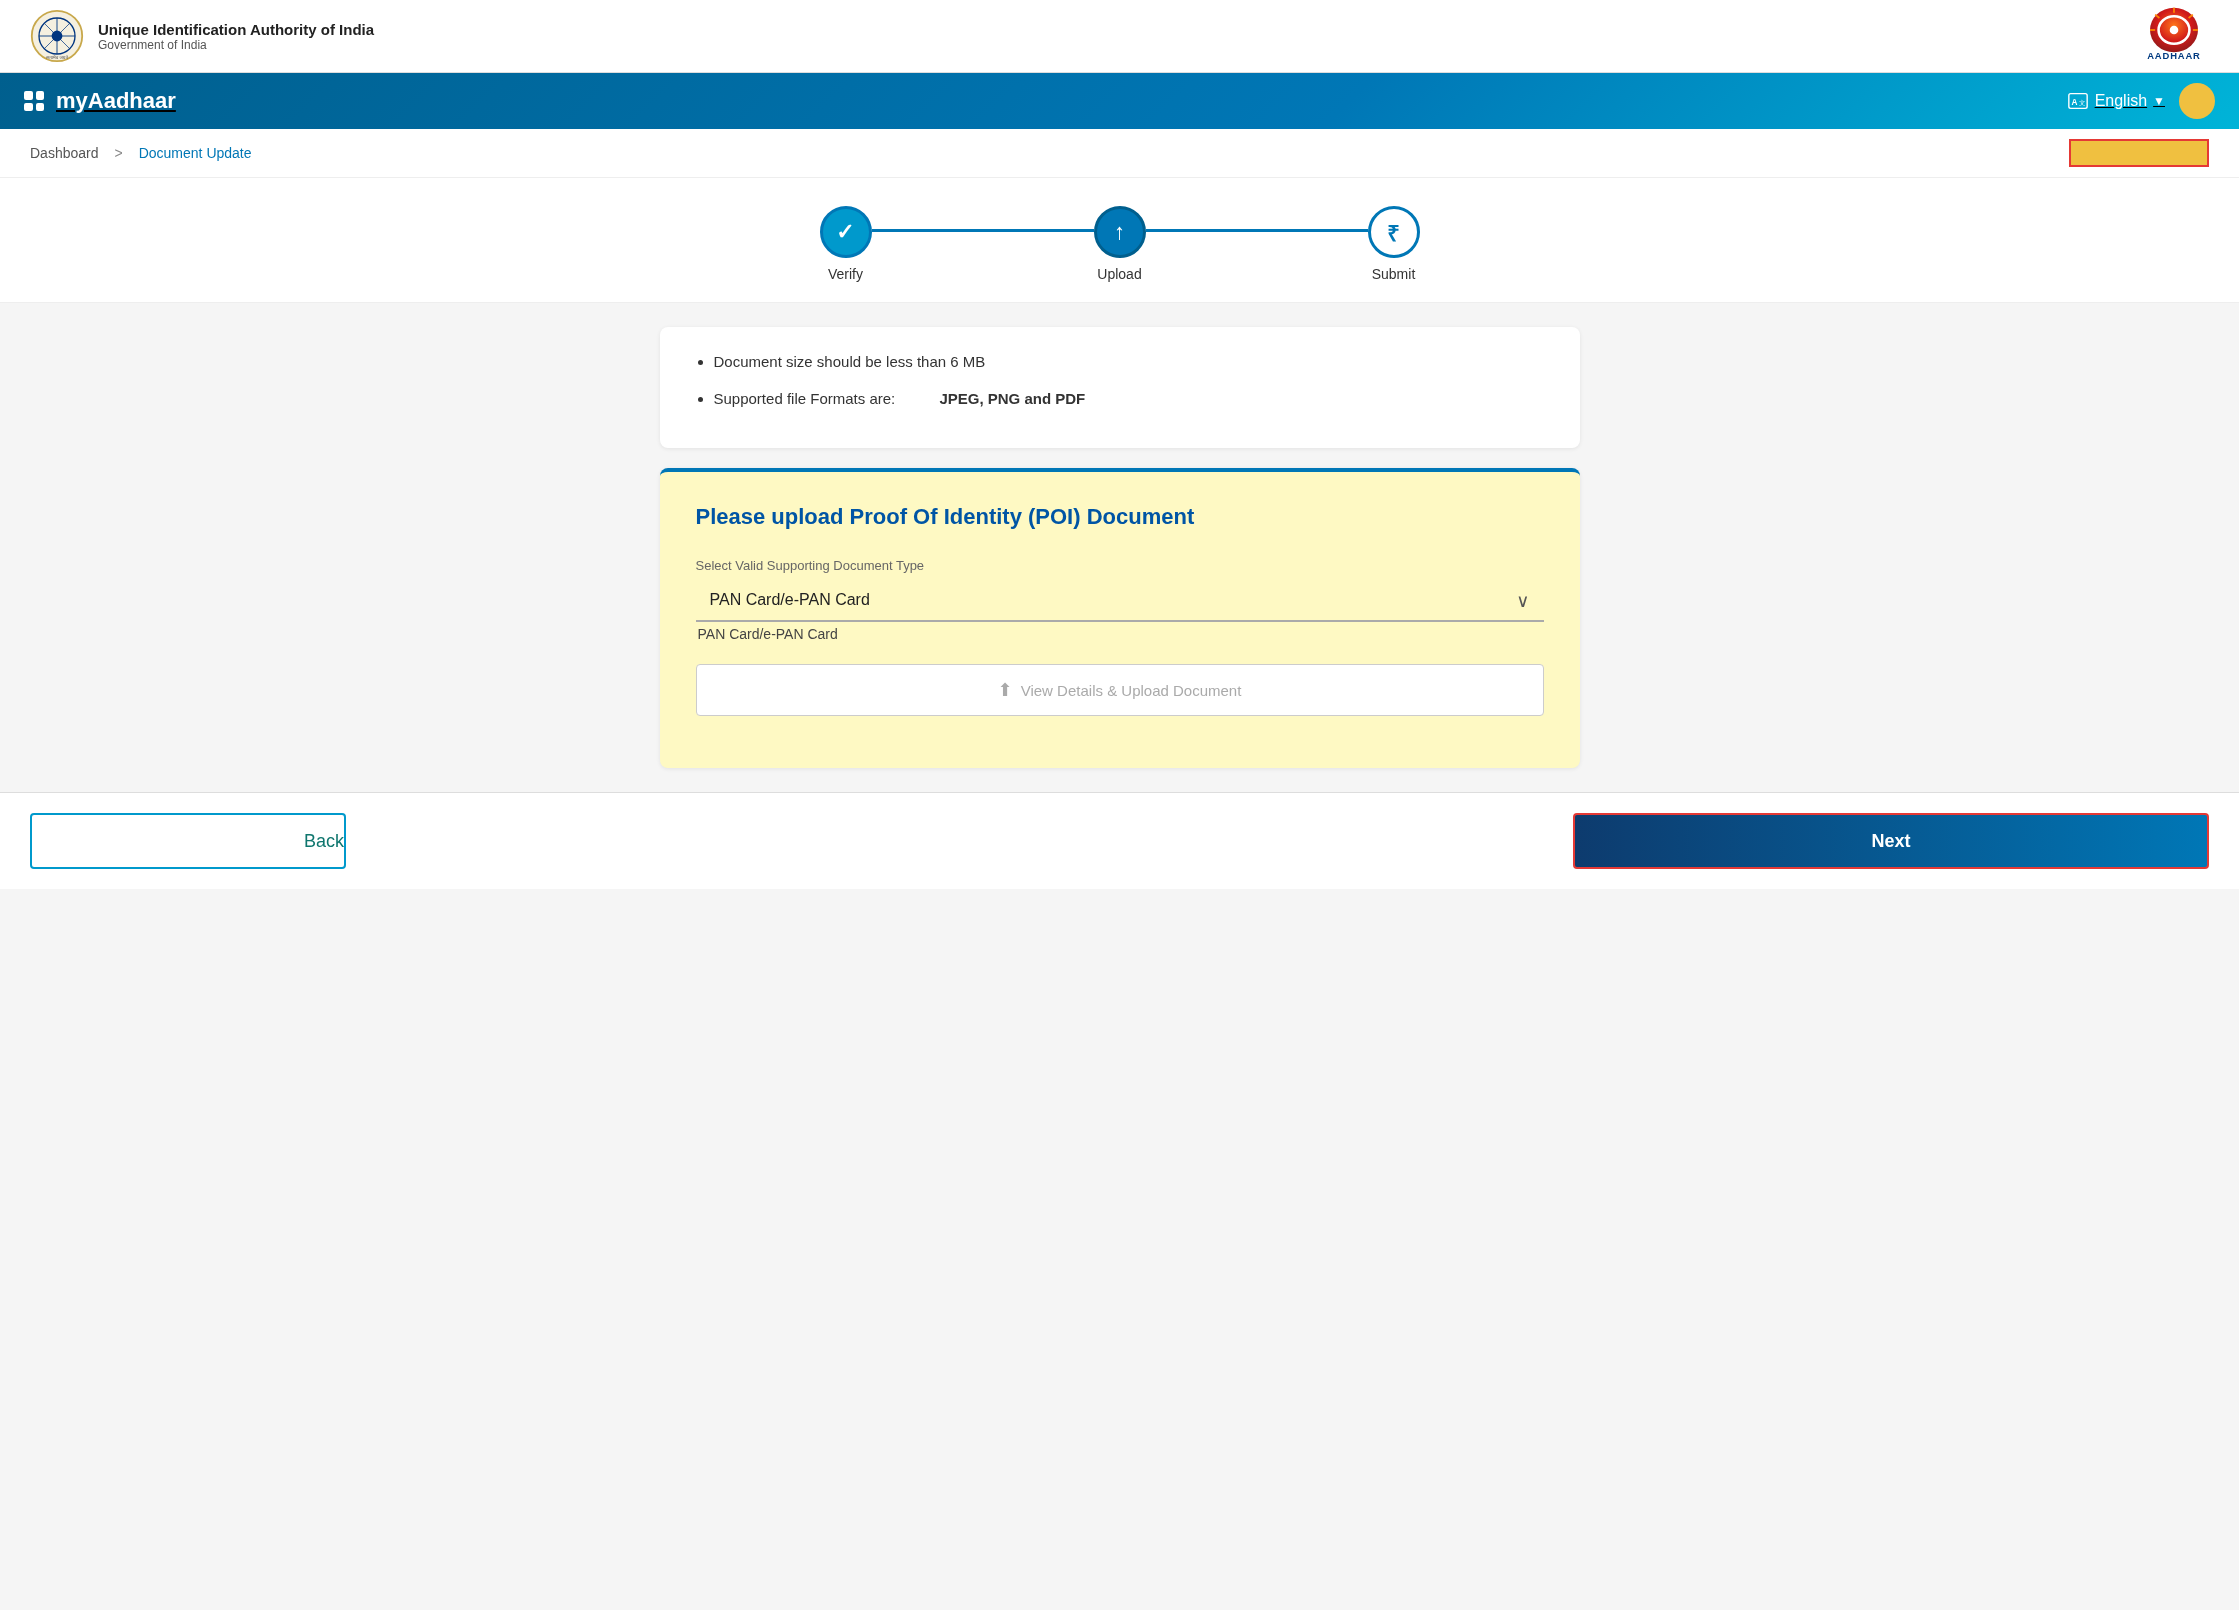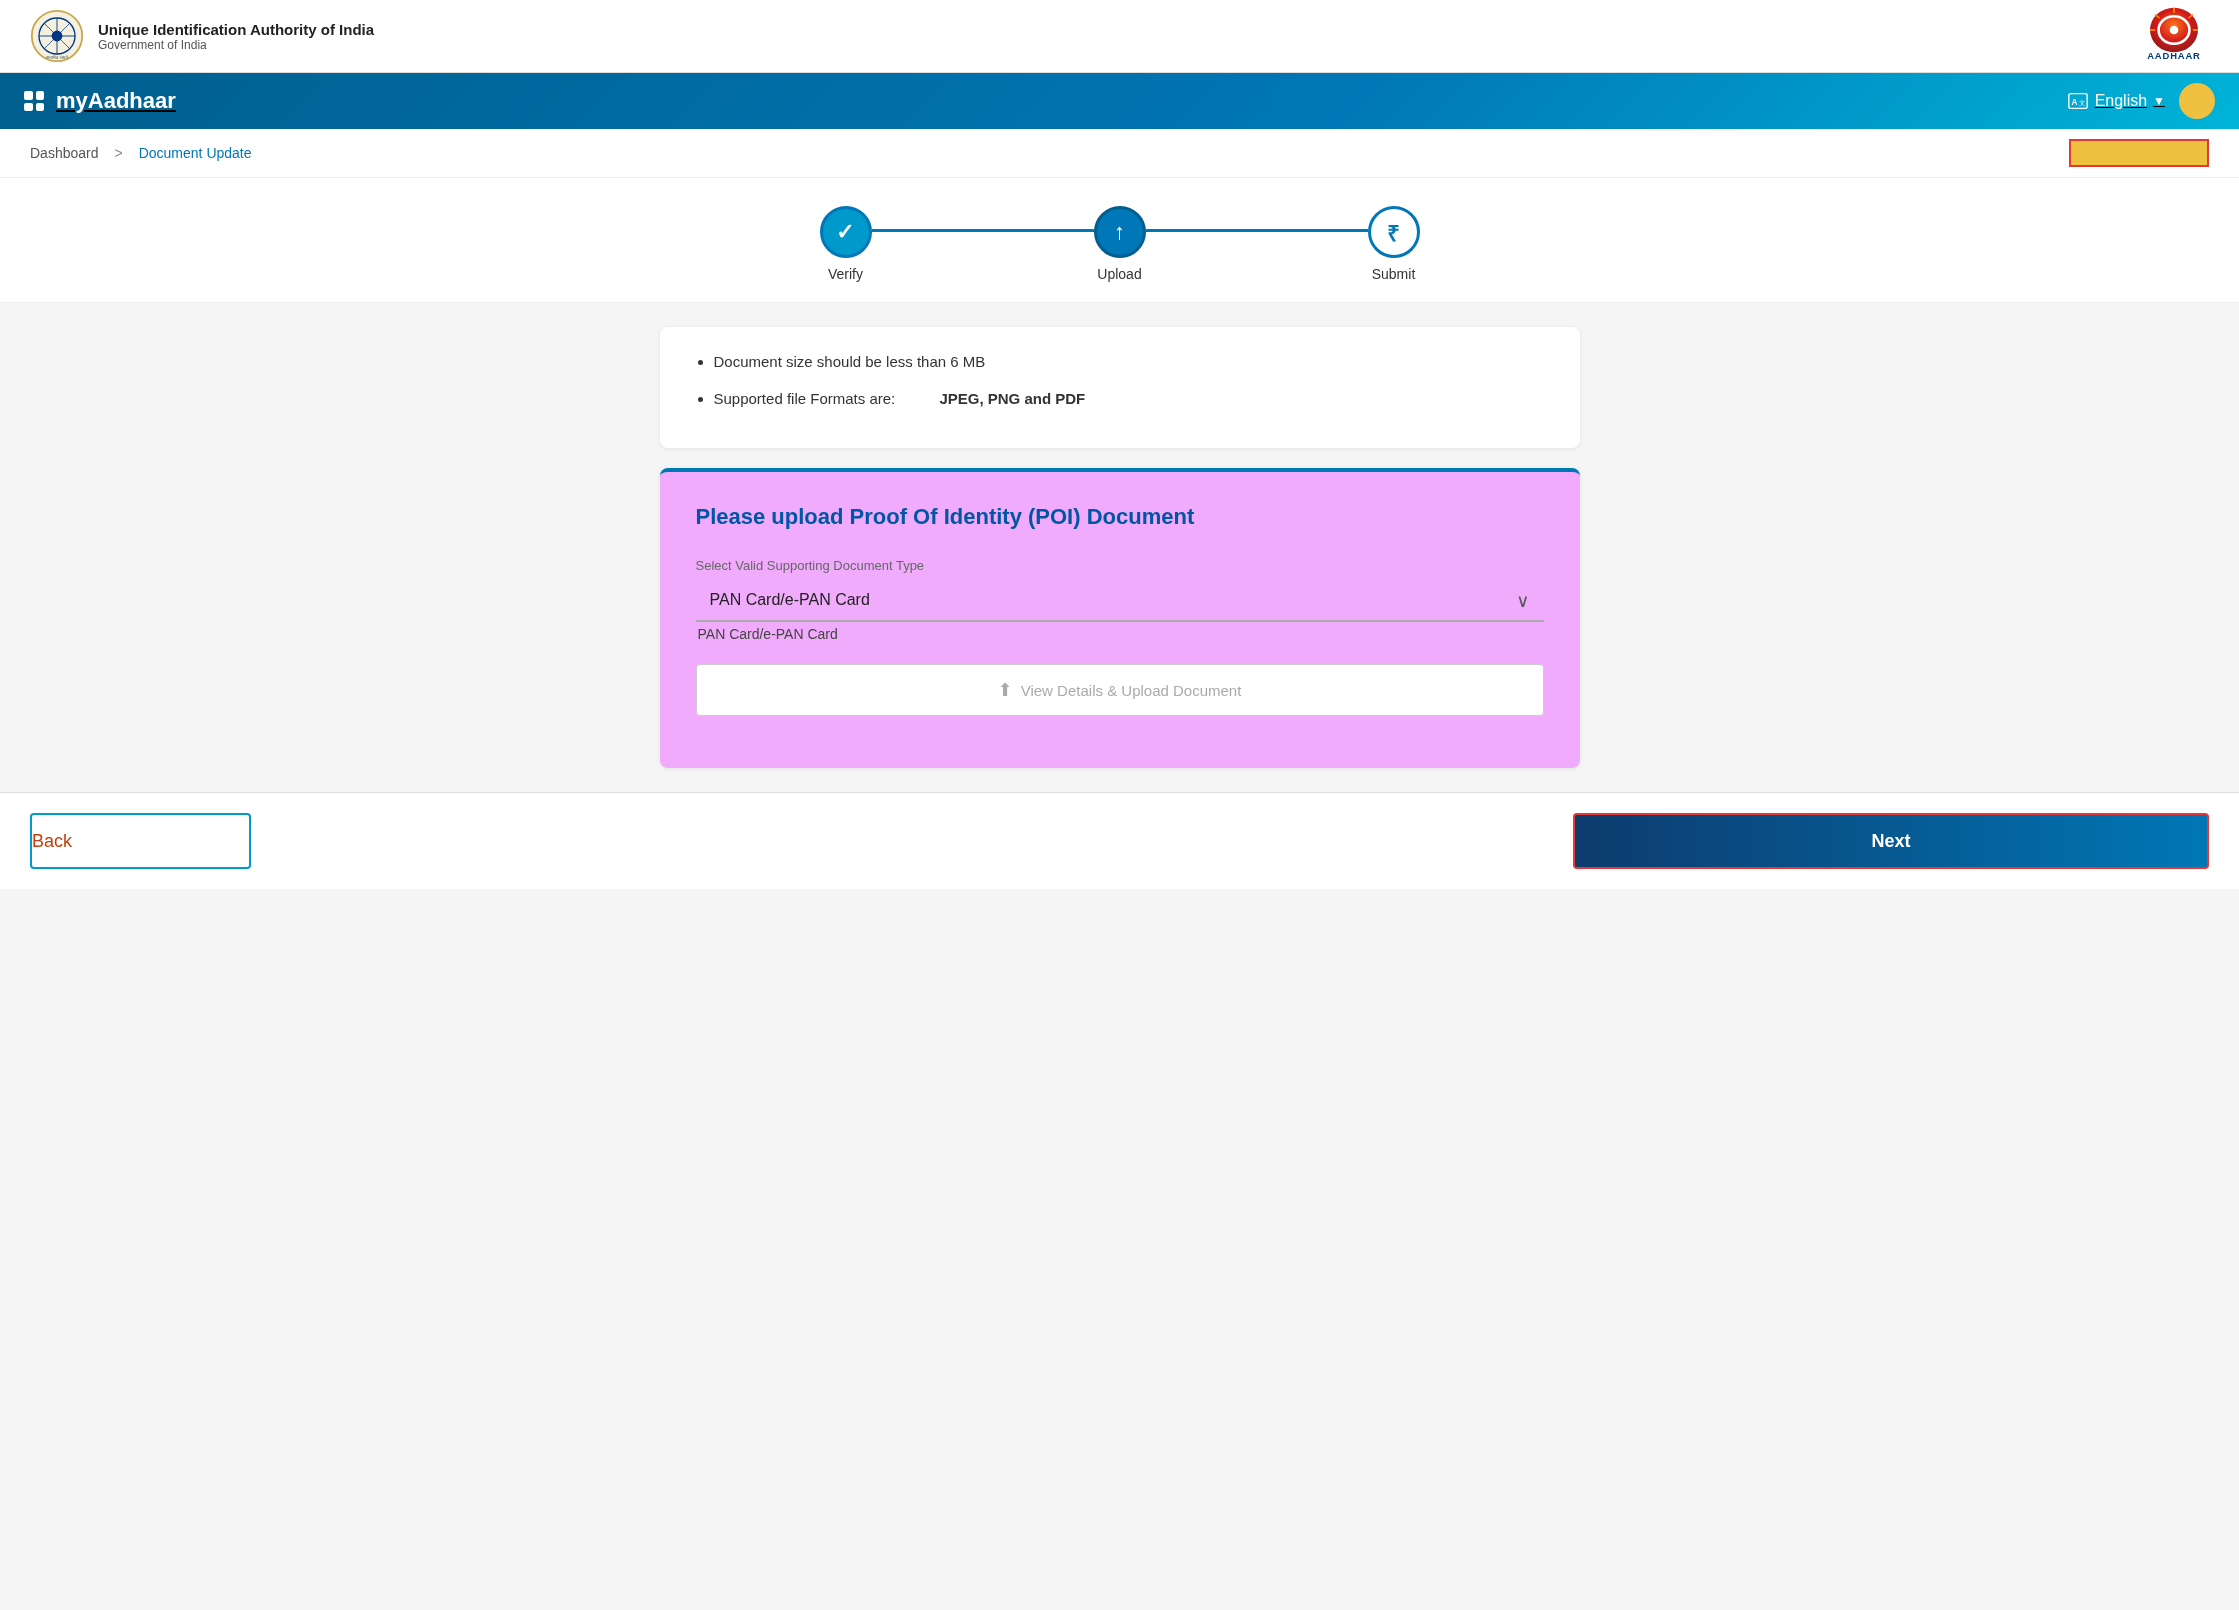--- a/index.html
+++ b/index.html
@@ -211,21 +211,21 @@
       margin-bottom: 14px;
       line-height: 1.5;
     }
     .info-card ul li strong {
       font-weight: bold;
       margin-left: 40px;
     }
 
     
     .upload-card {
-      background: #f0abfc;
+      background: #fef9c3;
       border-radius: 8px;
       padding: 32px 36px;
       margin-bottom: 20px;
       box-shadow: 0 1px 4px rgba(0,0,0,0.08);
       border-top: 4px solid #0077b6;
     }
     .upload-card h2 {
       font-size: 22px;
       color: #0055a5;
       font-weight: bold;
@@ -359,31 +359,31 @@
     
     .footer-bar {
       background: #fff;
       border-top: 1px solid #ddd;
       padding: 20px 30px;
       display: flex;
       align-items: center;
       justify-content: space-between;
     }
     .btn-back {
-      width: 221px;
+      width: 316px;
       height: 56px;
       border: 2px solid #0099cc;
       border-radius: 4px;
       background: #fff;
-      color: #c2410c;
+      color: #0f766e;
       font-size: 18px;
       cursor: pointer;
       display: flex;
       align-items: center;
-      justify-content: flex-start;
+      justify-content: flex-end;
     }
     .btn-next {
       width: 636px;
       height: 56px;
       border: 2px solid #e53935;
       border-radius: 4px;
       background: linear-gradient(90deg, #0d3b6e 0%, #0077b6 100%);
       color: #fff;
       font-size: 18px;
       font-weight: bold;

